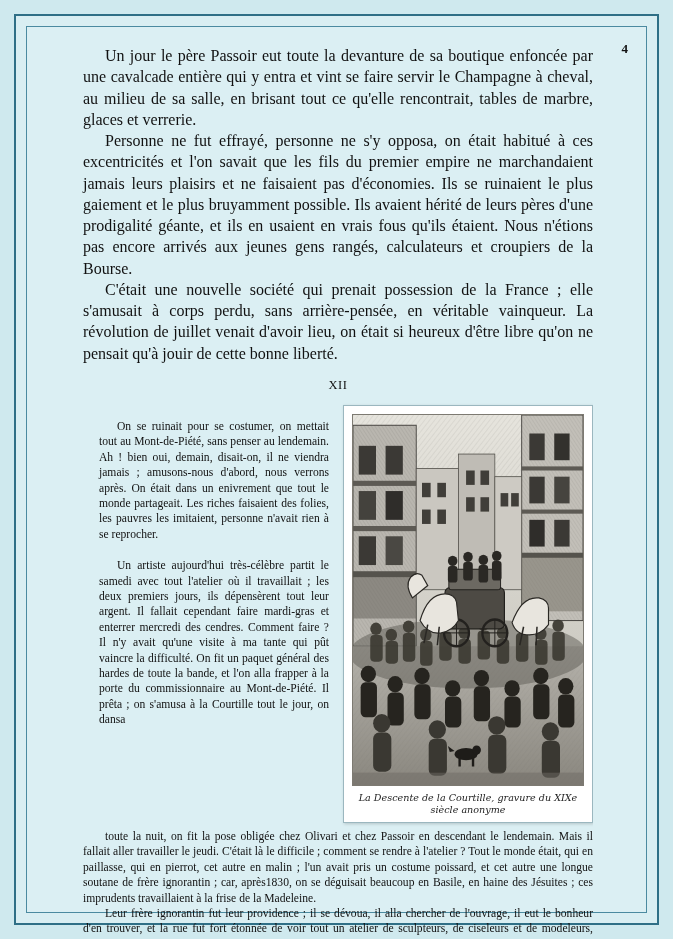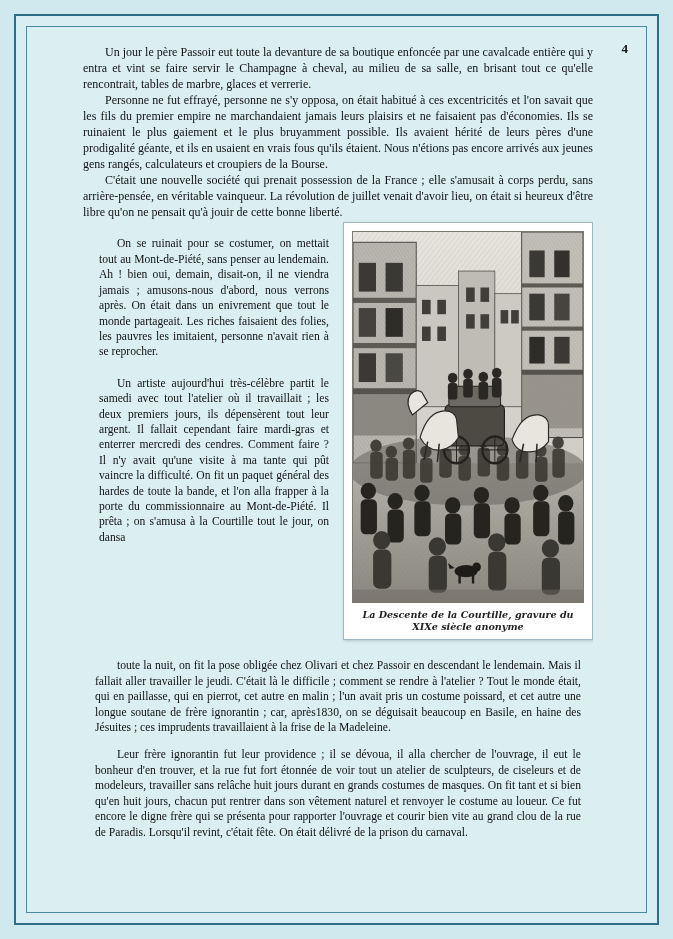--- a/index.html
+++ b/index.html
@@ -46,21 +46,21 @@
     top: 14px;
     font-size: 13px;
     font-weight: bold;
     color: #111;
     font-family: "Liberation Serif", serif;
   }
   p.para {
     margin: 0;
     text-indent: 22px;
     text-align: justify;
-    font-size: 12px;
+    font-size: 16px;
     line-height: 1.33;
     color: #111;
   }
   .chapter {
     text-align: center;
     font-size: 12.5px;
     margin: 14px 0 10px 0;
     color: #111;
     letter-spacing: 0.5px;
   }
@@ -70,21 +70,20 @@
   }
   .fig {
     float: right;
     width: 250px;
     margin: 2px 0 6px 14px;
     background: #fff;
     border: 1px solid #9bb7bf;
     padding: 8px 8px 6px 8px;
     box-sizing: border-box;
     box-shadow: 1px 1px 3px rgba(0,0,0,0.18);
-    font-weight: bold;
   }
   .fig-img {
     width: 100%;
     height: 372px;
     display: block;
     background: #cfcdc6;
     border: 1px solid #7d7a72;
     box-sizing: border-box;
   }
   .fig-cap {
@@ -100,21 +99,21 @@
     font-size: 11.6px;
     line-height: 1.33;
     text-align: justify;
     color: #111;
   }
   .narrow p {
     margin: 16px;
     text-indent: 18px;
   }
   .after-fig p {
-    margin: 12px;
+    margin: 0;
     text-indent: 22px;
     text-align: justify;
     font-size: 11.6px;
     line-height: 1.33;
     color: #111;
   }
   .clear { clear: both; }
 </style>
 </head>
 <body>
@@ -123,20 +122,21 @@
   <div class="inner">
 
     <div class="page-number">4</div>
 
     <div class="content">
 
       <p class="para">Un jour le père Passoir eut toute la devanture de sa boutique enfoncée par une cavalcade entière qui y entra et vint se faire servir le Champagne à cheval, au milieu de sa salle, en brisant tout ce qu'elle rencontrait, tables de marbre, glaces et verrerie.</p>
       <p class="para">Personne ne fut effrayé, personne ne s'y opposa, on était habitué à ces excentricités et l'on savait que les fils du premier empire ne marchandaient jamais leurs plaisirs et ne faisaient pas d'économies. Ils se ruinaient le plus gaiement et le plus bruyamment possible. Ils avaient hérité de leurs pères d'une prodigalité géante, et ils en usaient en vrais fous qu'ils étaient. Nous n'étions pas encore arrivés aux jeunes gens rangés, calculateurs et croupiers de la Bourse.</p>
       <p class="para">C'était une nouvelle société qui prenait possession de la France ; elle s'amusait à corps perdu, sans arrière-pensée, en véritable vainqueur. La révolution de juillet venait d'avoir lieu, on était si heureux d'être libre qu'on ne pensait qu'à jouir de cette bonne liberté.</p>
 
+      <div class="chapter">XII</div>
 
       <div class="two-col">
 
         <figure class="fig">
           <svg class="fig-img" viewBox="0 0 240 360" preserveAspectRatio="none">
             <defs>
               <linearGradient id="sky" x1="0" y1="0" x2="0" y2="1">
                 <stop offset="0%" stop-color="#e6e4dd"></stop>
                 <stop offset="60%" stop-color="#cfcdc5"></stop>
                 <stop offset="100%" stop-color="#9d9a92"></stop>

